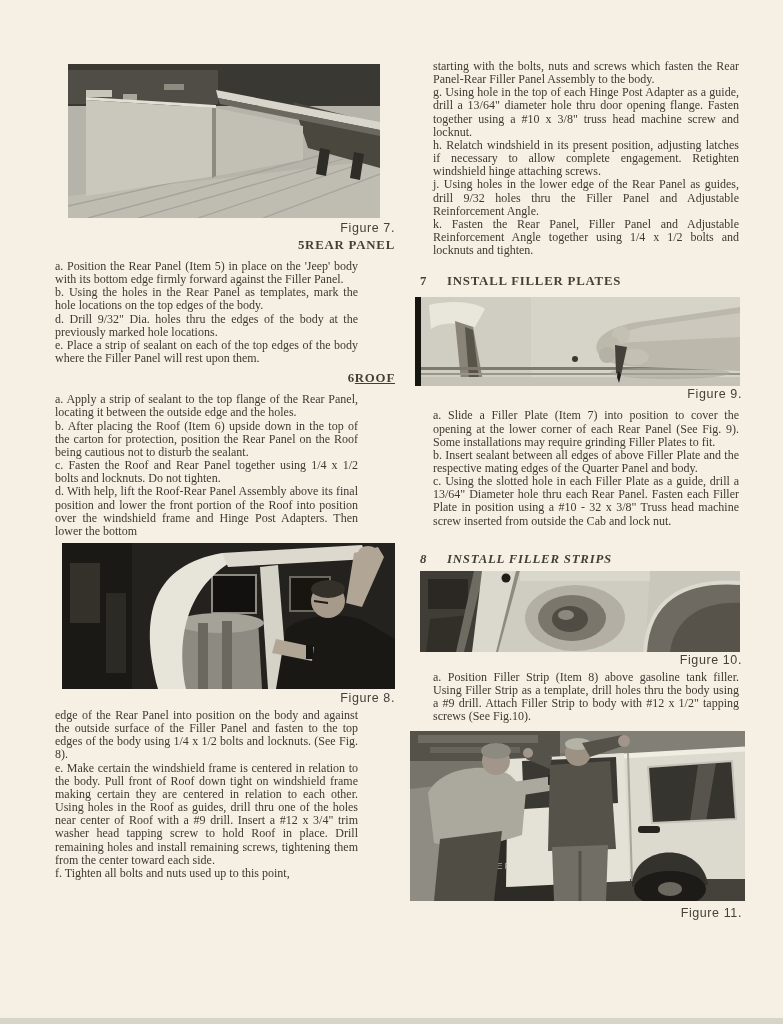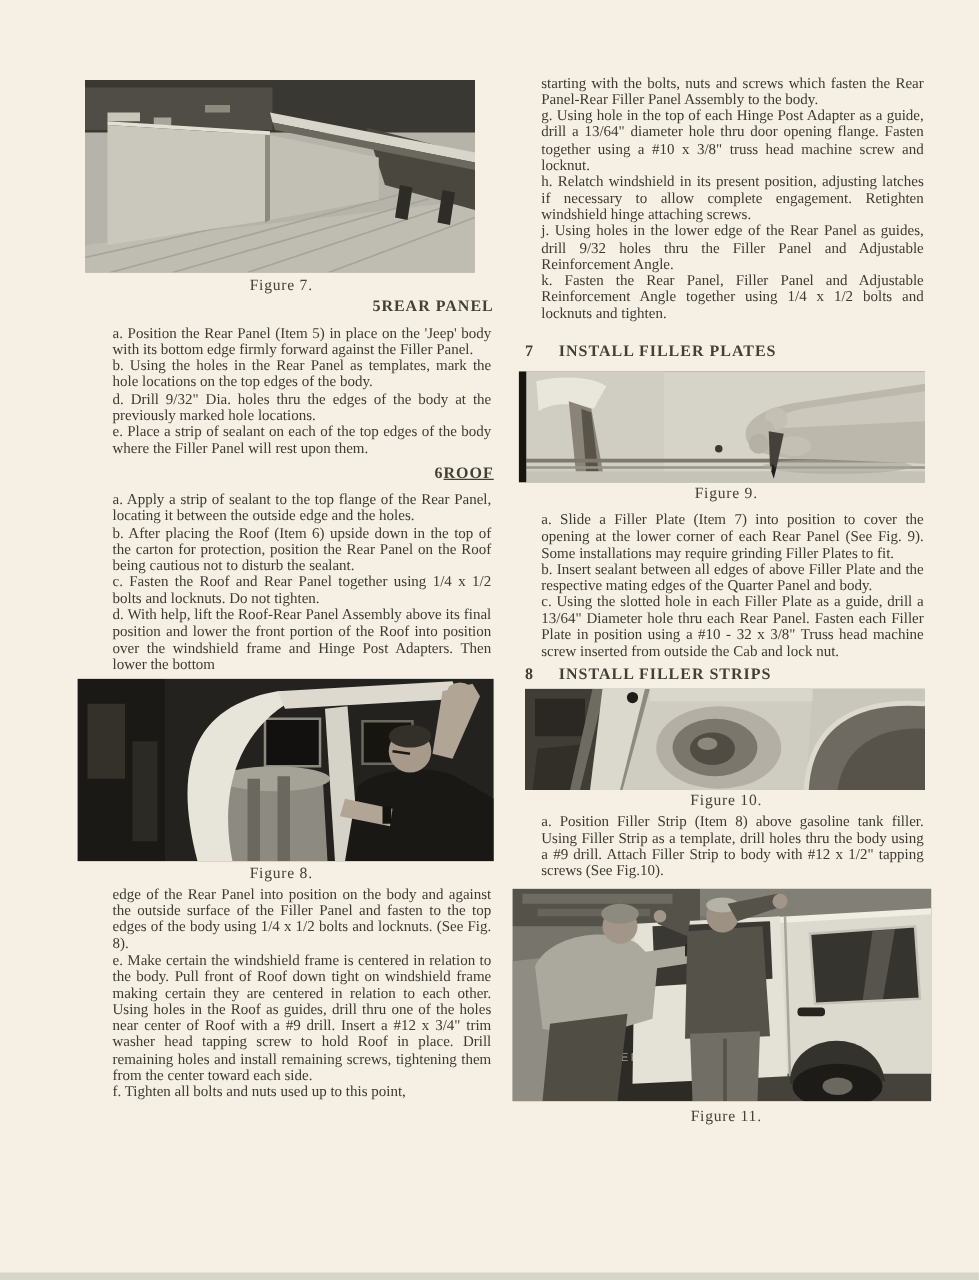--- a/index.html
+++ b/index.html
@@ -12,63 +12,63 @@
     overflow:hidden;
   }
   .col { position:absolute; top:11px; }
   .col-left  { left:55px;  width:340px; }
   .col-right { left:420px; width:322px; }
 
   .photo { background:#9a978e; overflow:hidden; }
   .photo svg { display:block; width:100%; height:100%; }
 
   .caption {
-    font-family:Liberation Serif, serif;
+    font-family:Liberation Sans, sans-serif;
     font-size:12.5px; line-height:13px;
     letter-spacing:0.6px;
-    text-align:center;
+    text-align:right;
     color:#45413a;
   }
 
   .sec-heading {
     margin:0;
     font-size:12.8px; font-weight:700;
     letter-spacing:0.8px; line-height:14px;
     color:#433f38;
   }
   .col-left  .sec-heading { margin-left:18px;text-align:right; }
   .col-left  .sec-num { display:inline-block; width:35px; }
   .col-right .sec-num { display:inline-block; width:27px; }
 
   .paras p {
     margin:0;
     font-size:12px; line-height:13.15px;
     text-align:justify;
   }
-  .col-left  .paras { margin-left:35px; width:303px; }
+  .col-left  .paras { width:303px; }
   .col-right .paras { margin-left:13px; width:306px; }
 
   
   .fig7  { margin:53px 0 0 13px; width:312px; height:154px; }
   .cap7  { margin-top:4px; }
   .h5    { margin-top:3px; }
   .p5    { margin-top:8px; }
   .h6    { margin-top:6px;text-decoration:underline; }
   .p6    { margin-top:8px; }
   .fig8  { margin:5px 0 0 7px; width:333px; height:146px; }
   .cap8  { margin-top:3px; }
   .pcontL{ margin-top:4px; }
 
   
   .pcontR{ margin-top:49px; }
   .h7    { margin-top:17px; }
   .fig9  { margin:9px 0 0 -5px; width:325px; height:89px; }
   .cap9  { margin-top:2px; }
   .p7    { margin-top:8px; }
-  .h8    { margin-top:4px; }
+  .h8    { margin-top:24px;font-style:italic; }
   .fig10 { margin:5px 0 0 0; width:320px; height:81px; }
   .cap10 { margin-top:2px; }
   .p8    { margin-top:4px; }
   .fig11 { margin:8px 0 0 -10px; width:335px; height:170px; }
   .cap11 { margin-top:6px; }
 
   .page-bottom-edge {
     position:absolute; left:0; right:0; bottom:0; height:6px;
     background:#d7d5ca;
   }

